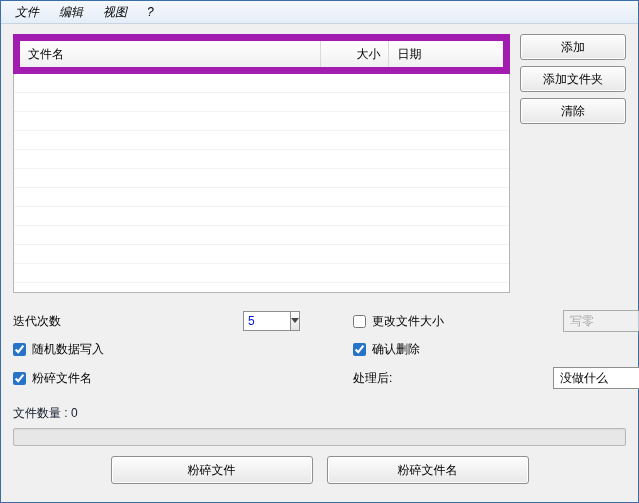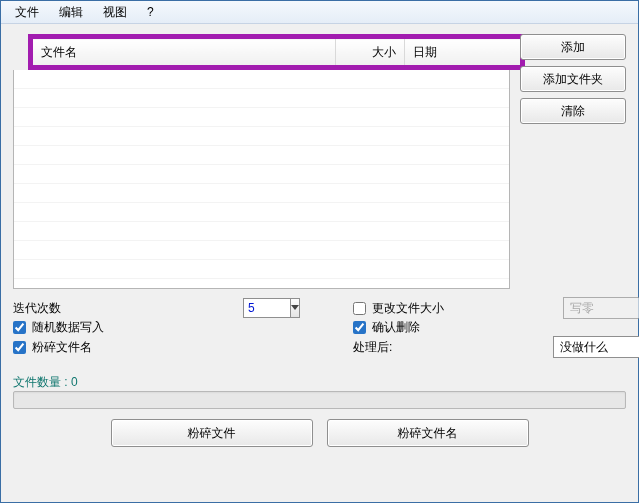--- a/index.html
+++ b/index.html
@@ -9,44 +9,44 @@
   .titlebar .icon{width:16px;height:16px;margin-right:6px;display:inline-block;background:#1e66b0;border:1px solid #0d4a8a;box-sizing:border-box;position:relative;}
   .titlebar .icon::after{content:"";position:absolute;left:3px;top:3px;width:8px;height:8px;background:#a7cdf2;}
   .titlebar .title{flex:1;color:#000;}
   .winbtns{display:flex;height:20px;margin-right:4px;margin-top:-6px;}
   .winbtn{width:28px;height:20px;margin-left:2px;border:1px solid #5a7ca0;border-top:none;border-radius:0 0 3px 3px;display:flex;align-items:center;justify-content:center;background:linear-gradient(to bottom,#e8f1fb,#cfe0f3);color:#405a78;}
   .winbtn.close{width:46px;background:linear-gradient(to bottom,#e78b8b 0%,#d94b3f 45%,#c53727 46%,#e26450 100%);border-color:#8a2c22;color:#fff;}
   .winbtn.max{width:26px;}
   .winbtn.min{width:28px;}
   .winbtn svg{display:block;}
   
-  .menubar{height:22px;background:linear-gradient(to bottom,#f4f8fd,#e5edf7);display:flex;align-items:center;padding:0 4px;border-bottom:1px solid #c6d3e4;}
+  .menubar{height:22px;background:linear-gradient(to bottom,#f4f8fd,#e5edf7);display:flex;align-items:center;padding:0 4px;border-bottom:1px solid #c6d3e4;font-style:italic;}
   .menubar .menuitem{padding:2px 10px;cursor:default;color:#000;}
   
   .client{flex:1;background:#f0f0f0;padding:10px 12px 8px 12px;display:flex;flex-direction:column;box-sizing:border-box;}
   .toprow{display:flex;gap:10px;}
   .listwrap{flex:1;}
-  table.listview{width:100%;border-collapse:collapse;background:#fff;border:5px solid #a21caf;table-layout:fixed;margin-left:15px;}
+  table.listview{width:100%;border-collapse:collapse;background:#fff;border:7px solid #a21caf;table-layout:fixed;}
   table.listview th{background:linear-gradient(to bottom,#ffffff,#f0f0f0);border-right:1px solid #d9d9d9;border-bottom:1px solid #cfcfcf;font-weight:normal;text-align:left;padding:4px 8px;height:18px;color:#000;}
   table.listview th:last-child{border-right:none;}
   .listbody{height:218px;overflow:auto;border:1px solid #b5b5b5;border-top:none;background:#fff;}
   .listbody .row{height:18px;border-bottom:1px solid #f3f3f3;}
   .sidebuttons{width:106px;display:flex;flex-direction:column;gap:6px;}
   .btn{height:24px;background:linear-gradient(to bottom,#fdfdfd,#e8e8e8);border:1px solid #8f8f8f;border-radius:3px;display:flex;align-items:center;justify-content:center;cursor:default;color:#000;box-shadow:inset 0 0 0 1px #fff;}
   
-  .opts{margin-top:8px;display:grid;grid-template-columns:230px 80px 30px 200px 1fr;row-gap:0;align-items:center;}
+  .opts{margin-top:17px;display:grid;grid-template-columns:230px 80px 30px 200px 1fr;row-gap:9px;align-items:center;}
   .chk{display:flex;align-items:center;gap:6px;color:#000;}
   .chk input{accent-color:#2673c7;width:13px;height:13px;margin:0;}
   .spin{display:flex;align-items:stretch;width:56px;height:20px;}
   .spin input{width:38px;border:1px solid #8f8f8f;border-right:none;padding:0 4px;font-size:12px;background:#fff;color:#0016d4;}
   .spin .spinbtn{width:18px;border:1px solid #8f8f8f;background:linear-gradient(to bottom,#fdfdfd,#e5e5e5);display:flex;align-items:center;justify-content:center;}
   select{height:22px;border:1px solid #8f8f8f;background:#fff;font-size:12px;font-family:inherit;padding:0 2px;min-width:96px;}
   select:disabled{background:#f0f0f0;color:#888;}
   .label{color:#000;}
-  .filecount{margin-top:16px;color:#0f766e;}
+  .filecount{margin-top:16px;margin-bottom:6px;color:#0f172a;}
   .progress{height:16px;border:1px solid #b8b8b8;background:#e7e7e7;border-radius:2px;box-shadow:inset 0 1px 2px rgba(0,0,0,0.06);}
   .bottombtns{display:flex;gap:14px;justify-content:center;margin-top:10px;}
   .bottombtns .btn{width:200px;height:26px;}
 </style>
 </head>
 <body>
 
 <div class="window">
 
 

